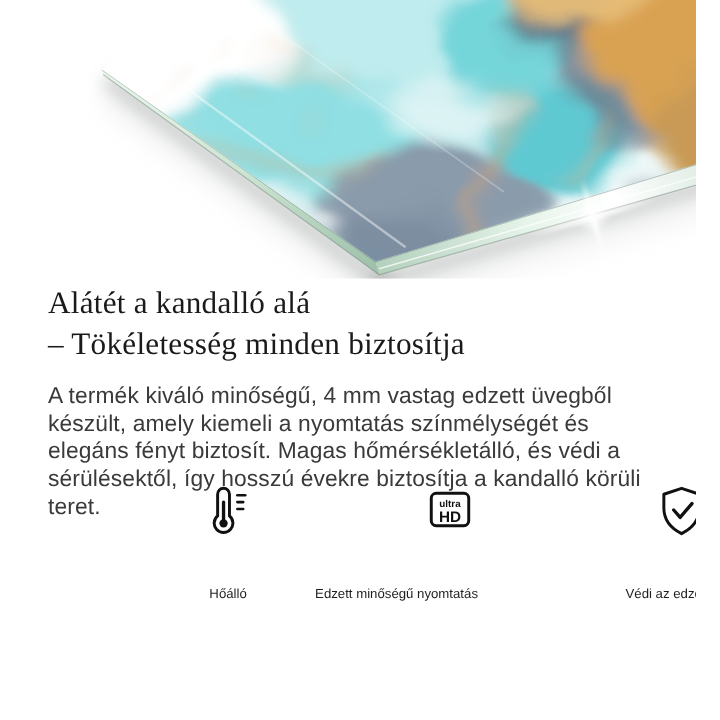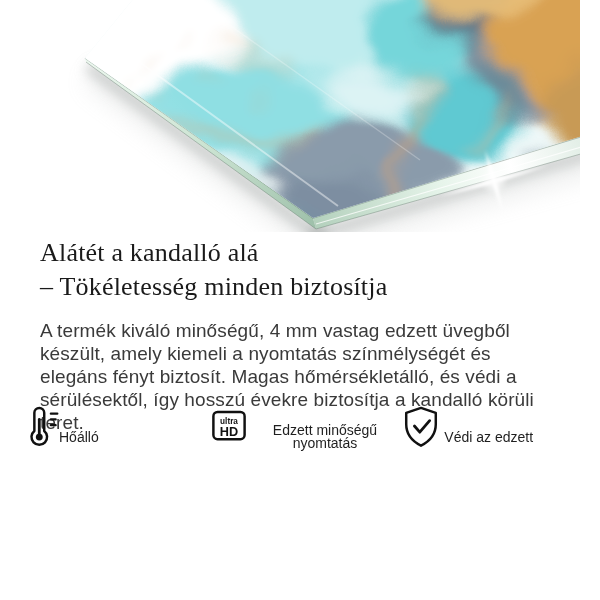--- a/index.html
+++ b/index.html
@@ -20,24 +20,24 @@
   }
   .description {
     margin:15px 0 0 0; font-size:19px; line-height:23px; color:#3a3a3a;
     letter-spacing:0.1px;
   }
 
   .features {
     position:absolute; left:13px; top:402px; width:578px;
     display:grid; grid-template-columns:repeat(3,1fr); row-gap:22px;
   }
-  .feature { display:flex; flex-direction:row; align-items:center; text-align:center; }
+  .feature { display:flex; flex-direction:column; align-items:flex-end; text-align:center;gap:36px; }
   .icon-wrap { height:46px; display:flex; align-items:center; justify-content:center; }
   .icon-wrap svg { display:block; }
-  .feature-label { margin-top:22px; font-size:14px; line-height:13px; color:#1f1f1f; }
+  .feature-label { margin-top:5px; font-size:11px; line-height:13px; color:#1f1f1f; }
 </style>
 </head>
 <body>
 
 <div class="page">
 
   <div class="hero">
     <svg width="600" height="232" viewBox="0 0 600 232" xmlns="http://www.w3.org/2000/svg">
       <defs>
         <clipPath id="faceClip">

